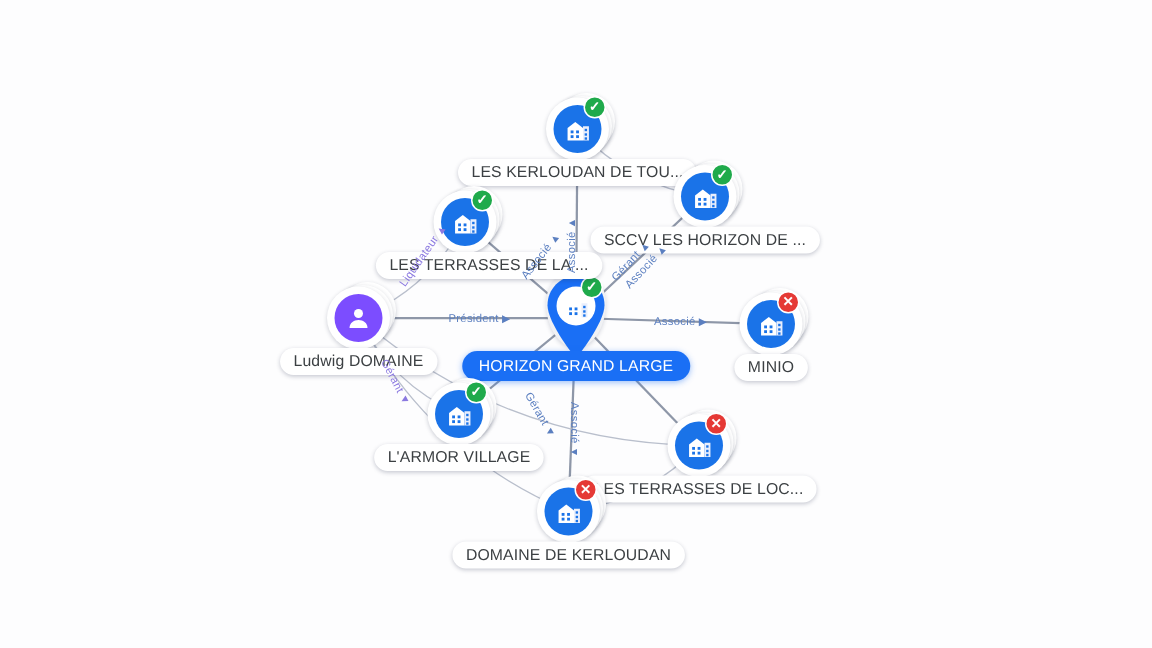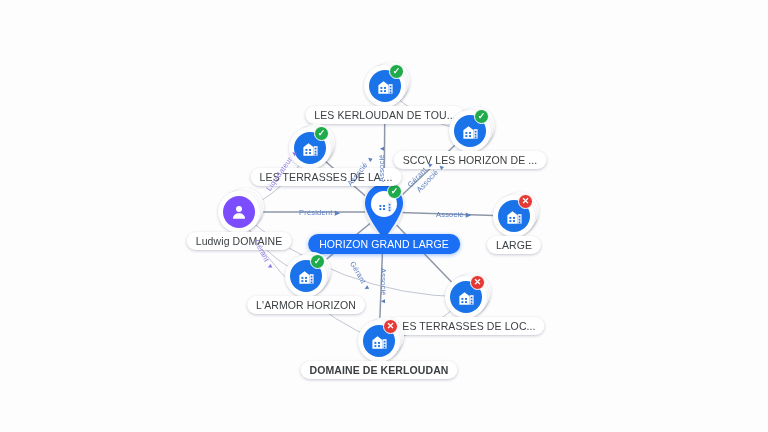--- a/index.html
+++ b/index.html
@@ -274,21 +274,21 @@
               <rect x="10.2" y="12.6" width="2.4" height="2.4" fill="#1a73e8"></rect>
               <rect x="5.6" y="16.6" width="2.4" height="2.4" fill="#1a73e8"></rect>
               <rect x="10.2" y="16.6" width="2.4" height="2.4" fill="#1a73e8"></rect>
               <rect x="17.4" y="11.2" width="2" height="2" fill="#1a73e8"></rect>
               <rect x="17.4" y="15" width="2" height="2" fill="#1a73e8"></rect>
               <rect x="17.4" y="18.4" width="2" height="2" fill="#1a73e8"></rect>
             </svg>
           </div>
           <span class="badge err on-disc">✕</span>
         </div>
-        <div class="label" style="left:0px; top:20px;">LARGE</div>
+        <div class="label" style="left:0px; top:20px;">MINIO</div>
       </div>
       <div class="node" style="left: 306px; top: 276px;">
         <div class="node-stack">
           <div class="card c3"></div>
           <div class="card c2"></div>
           <div class="card c1"></div>
           <div class="disc" style="background:#1a73e8;">
             <svg width="19" height="19" viewBox="0 0 24 24" fill="none">
               <path d="M3 21V10.5L9.5 5.5L16 10.5V21H3Z" fill="#fff"></path>
               <path d="M16 21V9h5v12h-5z" fill="#e8eefc"></path>
@@ -296,21 +296,21 @@
               <rect x="10.2" y="12.6" width="2.4" height="2.4" fill="#1a73e8"></rect>
               <rect x="5.6" y="16.6" width="2.4" height="2.4" fill="#1a73e8"></rect>
               <rect x="10.2" y="16.6" width="2.4" height="2.4" fill="#1a73e8"></rect>
               <rect x="17.4" y="11.2" width="2" height="2" fill="#1a73e8"></rect>
               <rect x="17.4" y="15" width="2" height="2" fill="#1a73e8"></rect>
               <rect x="17.4" y="18.4" width="2" height="2" fill="#1a73e8"></rect>
             </svg>
           </div>
           <span class="badge ok on-disc">✓</span>
         </div>
-        <div class="label" style="left:0px; top:20px;">L'ARMOR HORIZON</div>
+        <div class="label" style="left:0px; top:20px;">L'ARMOR VILLAGE</div>
       </div>
       <div class="node" style="left: 466px; top: 297px;">
         <div class="node-stack">
           <div class="card c3"></div>
           <div class="card c2"></div>
           <div class="card c1"></div>
           <div class="disc" style="background:#1a73e8;">
             <svg width="19" height="19" viewBox="0 0 24 24" fill="none">
               <path d="M3 21V10.5L9.5 5.5L16 10.5V21H3Z" fill="#fff"></path>
               <path d="M16 21V9h5v12h-5z" fill="#e8eefc"></path>
@@ -340,21 +340,21 @@
               <rect x="10.2" y="12.6" width="2.4" height="2.4" fill="#1a73e8"></rect>
               <rect x="5.6" y="16.6" width="2.4" height="2.4" fill="#1a73e8"></rect>
               <rect x="10.2" y="16.6" width="2.4" height="2.4" fill="#1a73e8"></rect>
               <rect x="17.4" y="11.2" width="2" height="2" fill="#1a73e8"></rect>
               <rect x="17.4" y="15" width="2" height="2" fill="#1a73e8"></rect>
               <rect x="17.4" y="18.4" width="2" height="2" fill="#1a73e8"></rect>
             </svg>
           </div>
           <span class="badge err on-disc">✕</span>
         </div>
-        <div class="label" style="left:0px; top:20px;font-weight:bold;">DOMAINE DE KERLOUDAN</div>
+        <div class="label" style="left:0px; top:20px;">DOMAINE DE KERLOUDAN</div>
       </div>
     </div>
   <div id="edge-labels-layer">
       <div class="edge-label" style="left: 299px; top: 212px; transform: translateY(-50%) rotate(0deg);"><span>Président</span><span class="arrow"> ▶</span></div>
       <div class="edge-label" style="left: 436px; top: 214px; transform: translateY(-50%) rotate(0deg);"><span>Associé</span><span class="arrow"> ▶</span></div>
       <div class="edge-label" style="left: 381px; top: 182px; transform: translateY(-50%) rotate(-90deg);"><span>Associé</span><span class="arrow"> ▲</span></div>
       <div class="edge-label" style="left: 349px; top: 185px; transform: translateY(-50%) rotate(-52deg);"><span>Associé</span><span class="arrow"> ▲</span></div>
       <div class="edge-label" style="left: 409px; top: 186px; transform: translateY(-50%) rotate(-47deg);"><span>Gérant</span><span class="arrow"> ▲</span></div>
       <div class="edge-label" style="left: 418px; top: 191px; transform: translateY(-50%) rotate(-47deg);"><span>Associé</span><span class="arrow"> ▲</span></div>
       <div class="edge-label" style="left: 383px; top: 268px; transform: translateY(-50%) rotate(90deg);"><span>Associé</span><span class="arrow"> ▼</span></div>

